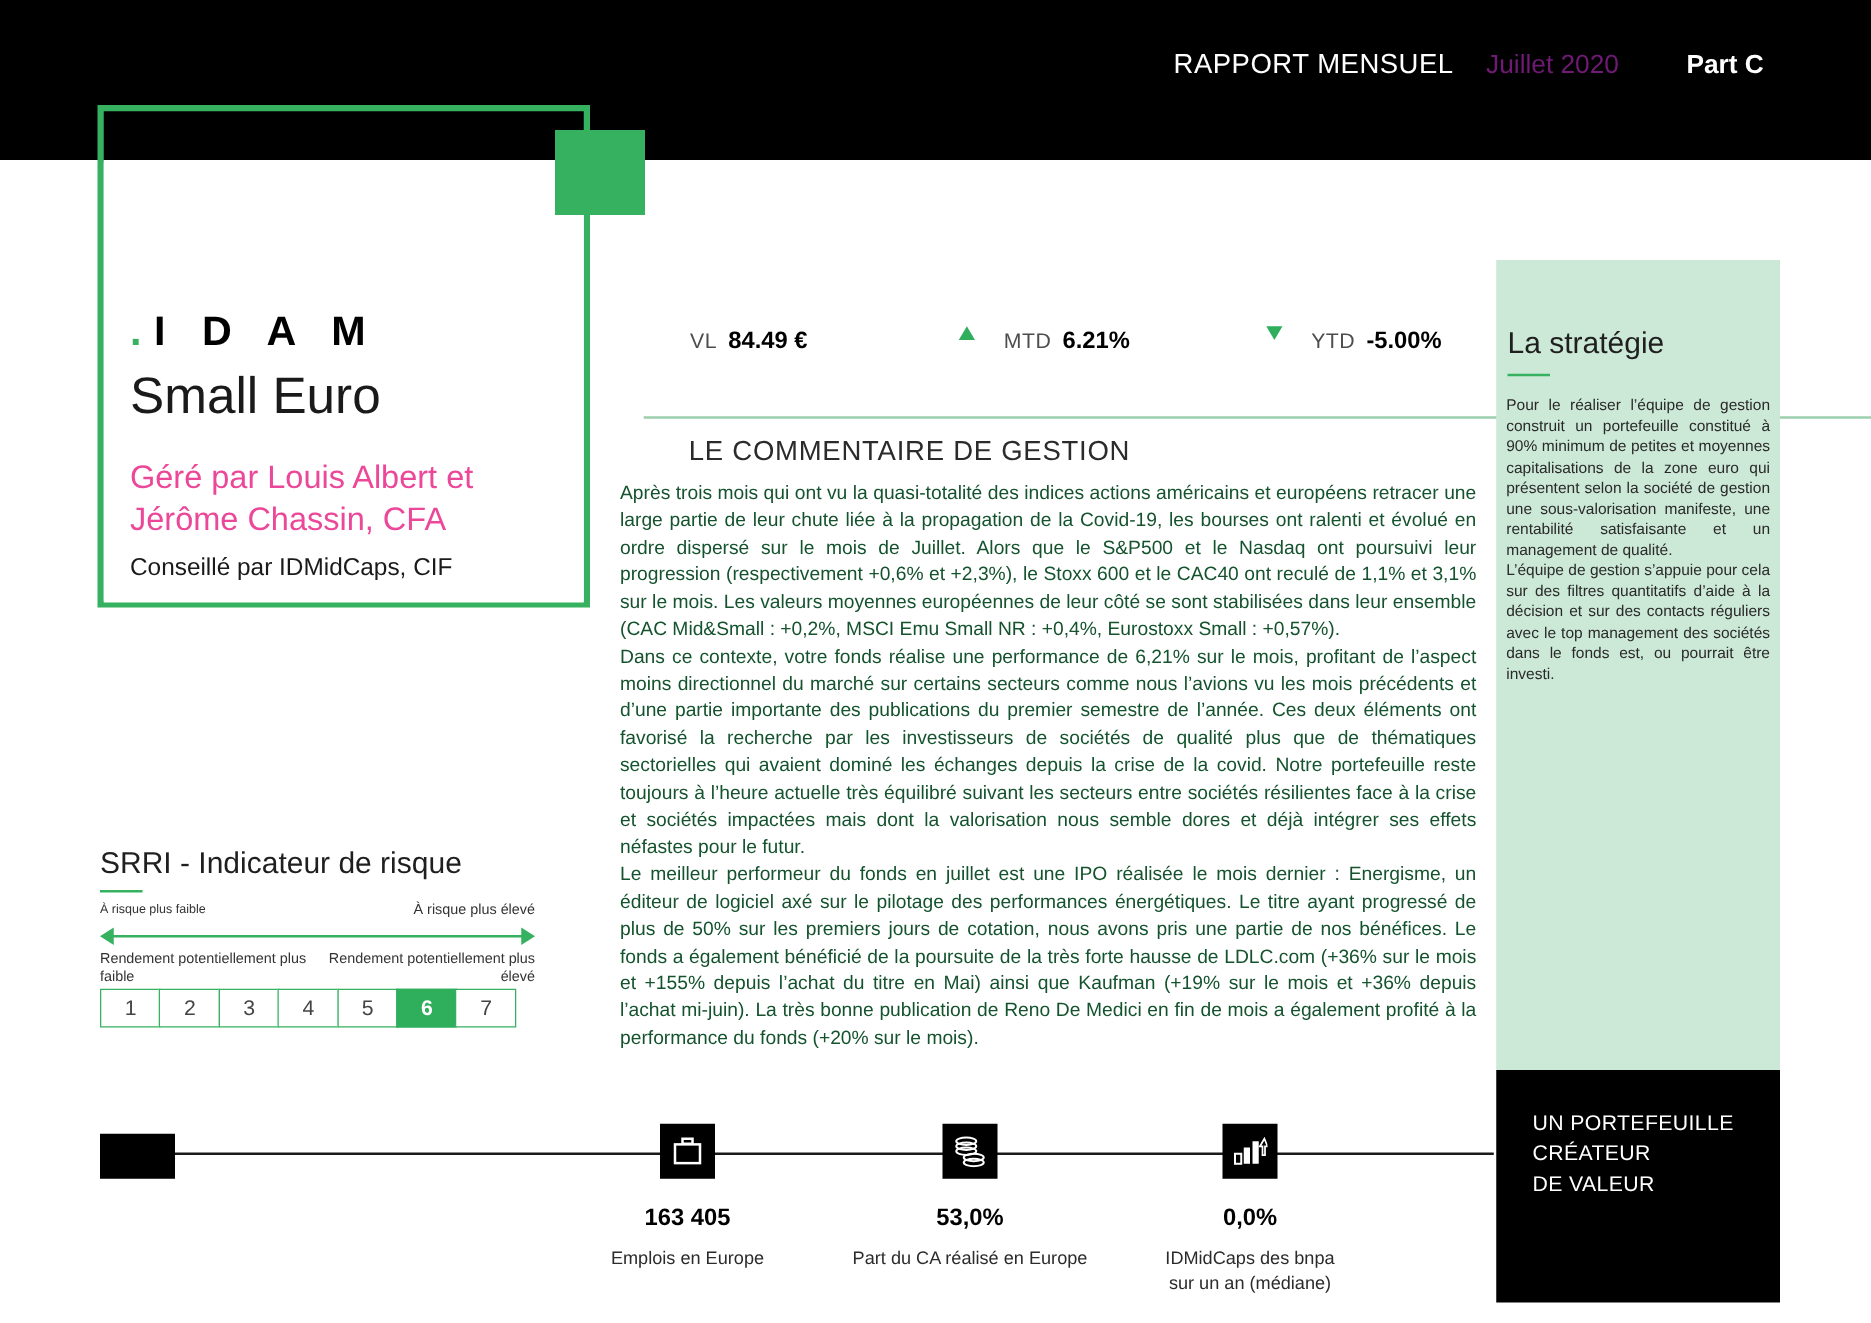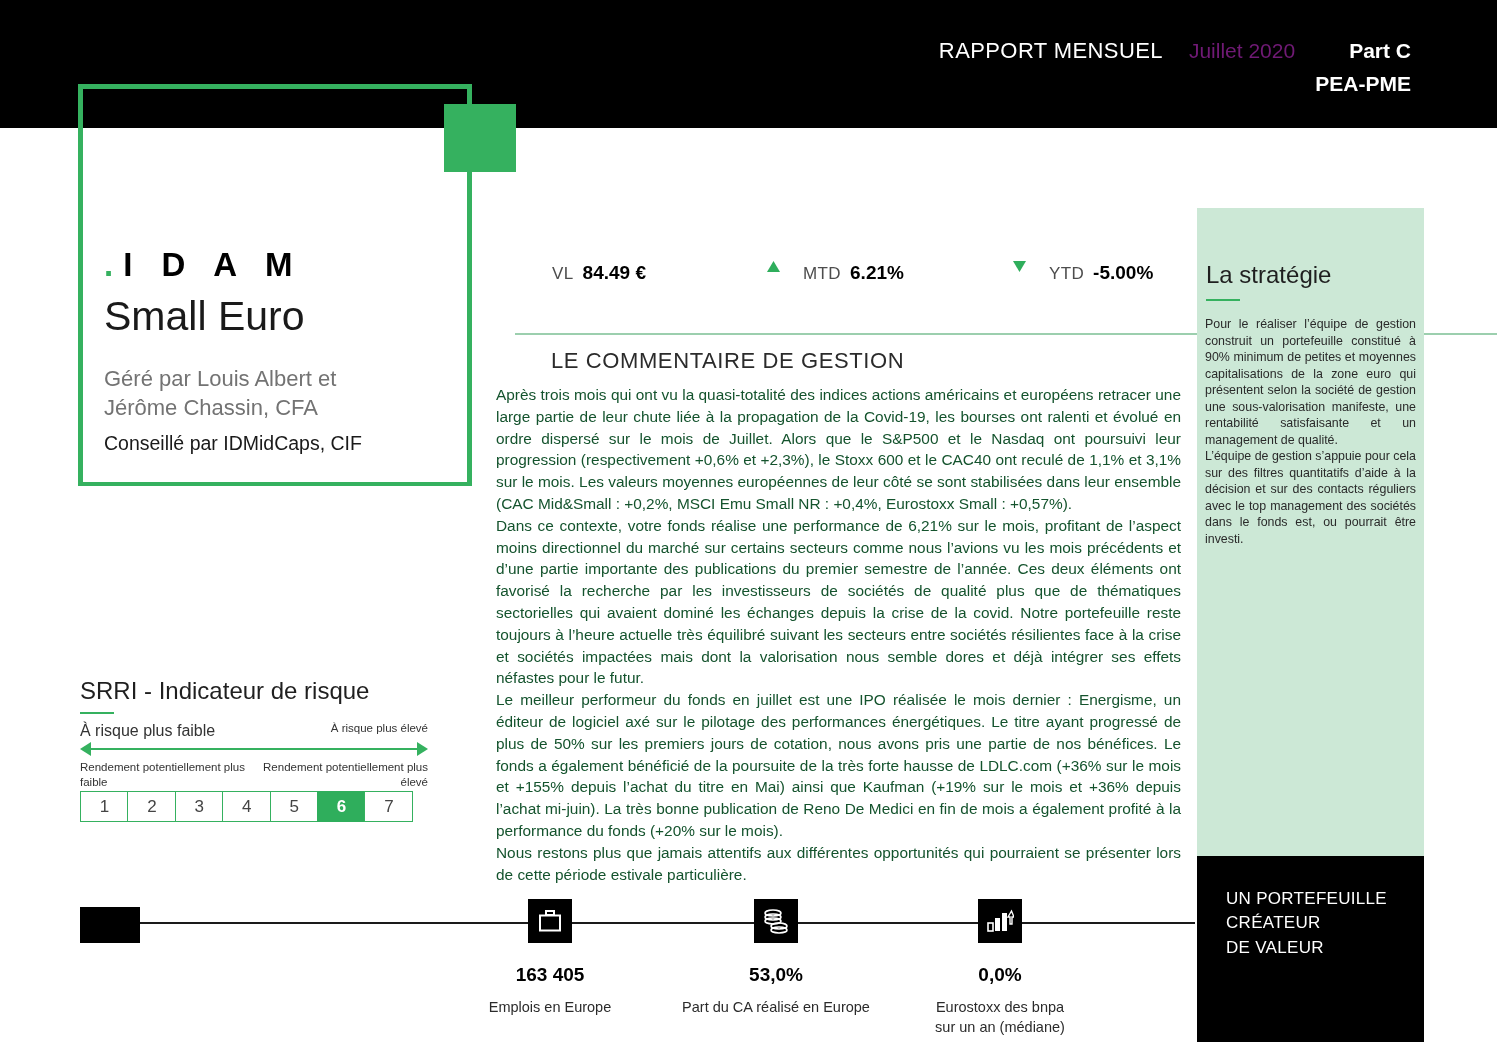--- a/index.html
+++ b/index.html
@@ -88,25 +88,25 @@
   }
   .logo-dot { color: #35b15f; }
   .logo-name {
     font-size: 41px;
     font-weight: 300;
     line-height: 1.15;
     margin-top: 12px;
     color: #1a1a1a;
   }
   .logo-sub1 {
-    font-size: 22px;
+    font-size: 26px;
     font-weight: 300;
     line-height: 1.32;
     margin-top: 24px;
-    color: #737373;
+    color: #ec4899;
     max-width: 310px;
   }
   .logo-sub2 {
     font-size: 19.5px;
     font-weight: 300;
     line-height: 1.32;
     margin-top: 9px;
     color: #1a1a1a;
   }
 
@@ -236,21 +236,21 @@
   }
   .srri-underline {
     position: absolute;
     left: 80px; top: 712px;
     width: 34px; height: 2px;
     background: #35b15f;
   }
   .srri-cap-left {
     position: absolute;
     left: 80px; top: 722px;
-    font-size: 16px;
+    font-size: 10px;
     color: #333;
     font-weight: 400;
   }
   .srri-cap-right {
     position: absolute;
     right: 1069px; top: 722px;
     font-size: 11.5px;
     color: #333;
     font-weight: 400;
     text-align: right;
@@ -372,21 +372,20 @@
 </head>
 <body>
 
 <div class="header-band"></div>
 <div class="header-right">
   <div class="hdr-line1">
     <span class="hdr-rapport">RAPPORT MENSUEL</span>
     <span class="hdr-month">Juillet 2020</span>
     <span class="hdr-part">Part C</span>
   </div>
-  <div class="hdr-line2">PEA-PME</div>
 </div>
 
 <div class="logo-frame"></div>
 <div class="logo-frame-inner"></div>
 <div class="green-square"></div>
 
 <div class="logo-block">
   <div class="logo-idam"><span class="logo-dot">.</span><span>I D A M</span></div>
   <div class="logo-name">Small Euro</div>
   <div class="logo-sub1">Géré par Louis Albert et Jérôme Chassin, CFA</div>
@@ -422,21 +421,20 @@
   </div>
 </div>
 
 <div class="rule-green"></div>
 
 <div class="commentary-title">LE COMMENTAIRE DE GESTION</div>
 <div class="commentary-body">
   <p>Après trois mois qui ont vu la quasi-totalité des indices actions américains et européens retracer une large partie de leur chute liée à la propagation de la Covid-19, les bourses ont ralenti et évolué en ordre dispersé sur le mois de Juillet. Alors que le S&amp;P500 et le Nasdaq ont poursuivi leur progression (respectivement +0,6% et +2,3%), le Stoxx 600 et le CAC40 ont reculé de 1,1% et 3,1% sur le mois. Les valeurs moyennes européennes de leur côté se sont stabilisées dans leur ensemble (CAC Mid&amp;Small : +0,2%, MSCI Emu Small NR : +0,4%, Eurostoxx Small : +0,57%).</p>
   <p>Dans ce contexte, votre fonds réalise une performance de 6,21% sur le mois, profitant de l’aspect moins directionnel du marché sur certains secteurs comme nous l’avions vu les mois précédents et d’une partie importante des publications du premier semestre de l’année. Ces deux éléments ont favorisé la recherche par les investisseurs de sociétés de qualité plus que de thématiques sectorielles qui avaient dominé les échanges depuis la crise de la covid. Notre portefeuille reste toujours à l’heure actuelle très équilibré suivant les secteurs entre sociétés résilientes face à la crise et sociétés impactées mais dont la valorisation nous semble dores et déjà intégrer ses effets néfastes pour le futur.</p>
   <p>Le meilleur performeur du fonds en juillet est une IPO réalisée le mois dernier : Energisme, un éditeur de logiciel axé sur le pilotage des performances énergétiques. Le titre ayant progressé de plus de 50% sur les premiers jours de cotation, nous avons pris une partie de nos bénéfices. Le fonds a également bénéficié de la poursuite de la très forte hausse de LDLC.com (+36% sur le mois et +155% depuis l’achat du titre en Mai) ainsi que Kaufman (+19% sur le mois et +36% depuis l’achat mi-juin). La très bonne publication de Reno De Medici en fin de mois a également profité à la performance du fonds (+20% sur le mois).</p>
-  <p>Nous restons plus que jamais attentifs aux différentes opportunités qui pourraient se présenter lors de cette période estivale particulière.</p>
 </div>
 
 <div class="strategy-panel"></div>
 <div class="strategy-title">La stratégie</div>
 <div class="strategy-underline"></div>
 <div class="strategy-text">
   <p>Pour le réaliser l’équipe de gestion construit un portefeuille constitué à 90% minimum de petites et moyennes capitalisations de la zone euro qui présentent selon la société de gestion une sous-valorisation manifeste, une rentabilité satisfaisante et un management de qualité.</p>
   <p>L’équipe de gestion s’appuie pour cela sur des filtres quantitatifs d’aide à la décision et sur des contacts réguliers avec le top management des sociétés dans le fonds est, ou pourrait être investi.</p>
 </div>
 
@@ -500,16 +498,16 @@
   <div class="stat-icon">
     <svg width="28" height="24" viewBox="0 0 28 24" aria-hidden="true">
       <rect x="2" y="14" width="5" height="8" fill="none" stroke="#ffffff" stroke-width="1.6"></rect>
       <rect x="9" y="9" width="5" height="13" fill="#ffffff"></rect>
       <rect x="16" y="4" width="5" height="18" fill="#ffffff"></rect>
       <path d="M22 8 L25.5 2 L28 8 L26 8 L26 15 L24 15 L24 8 Z" fill="none" stroke="#ffffff" stroke-width="1.4"></path>
     </svg>
   </div>
   <div class="stat-value">0,0%</div>
   <div class="stat-label">
-    <div>Eurostoxx des bnpa</div>
+    <div>IDMidCaps des bnpa</div>
     <div>sur un an (médiane)</div>
   </div>
 </div>
 
 </body></html>

